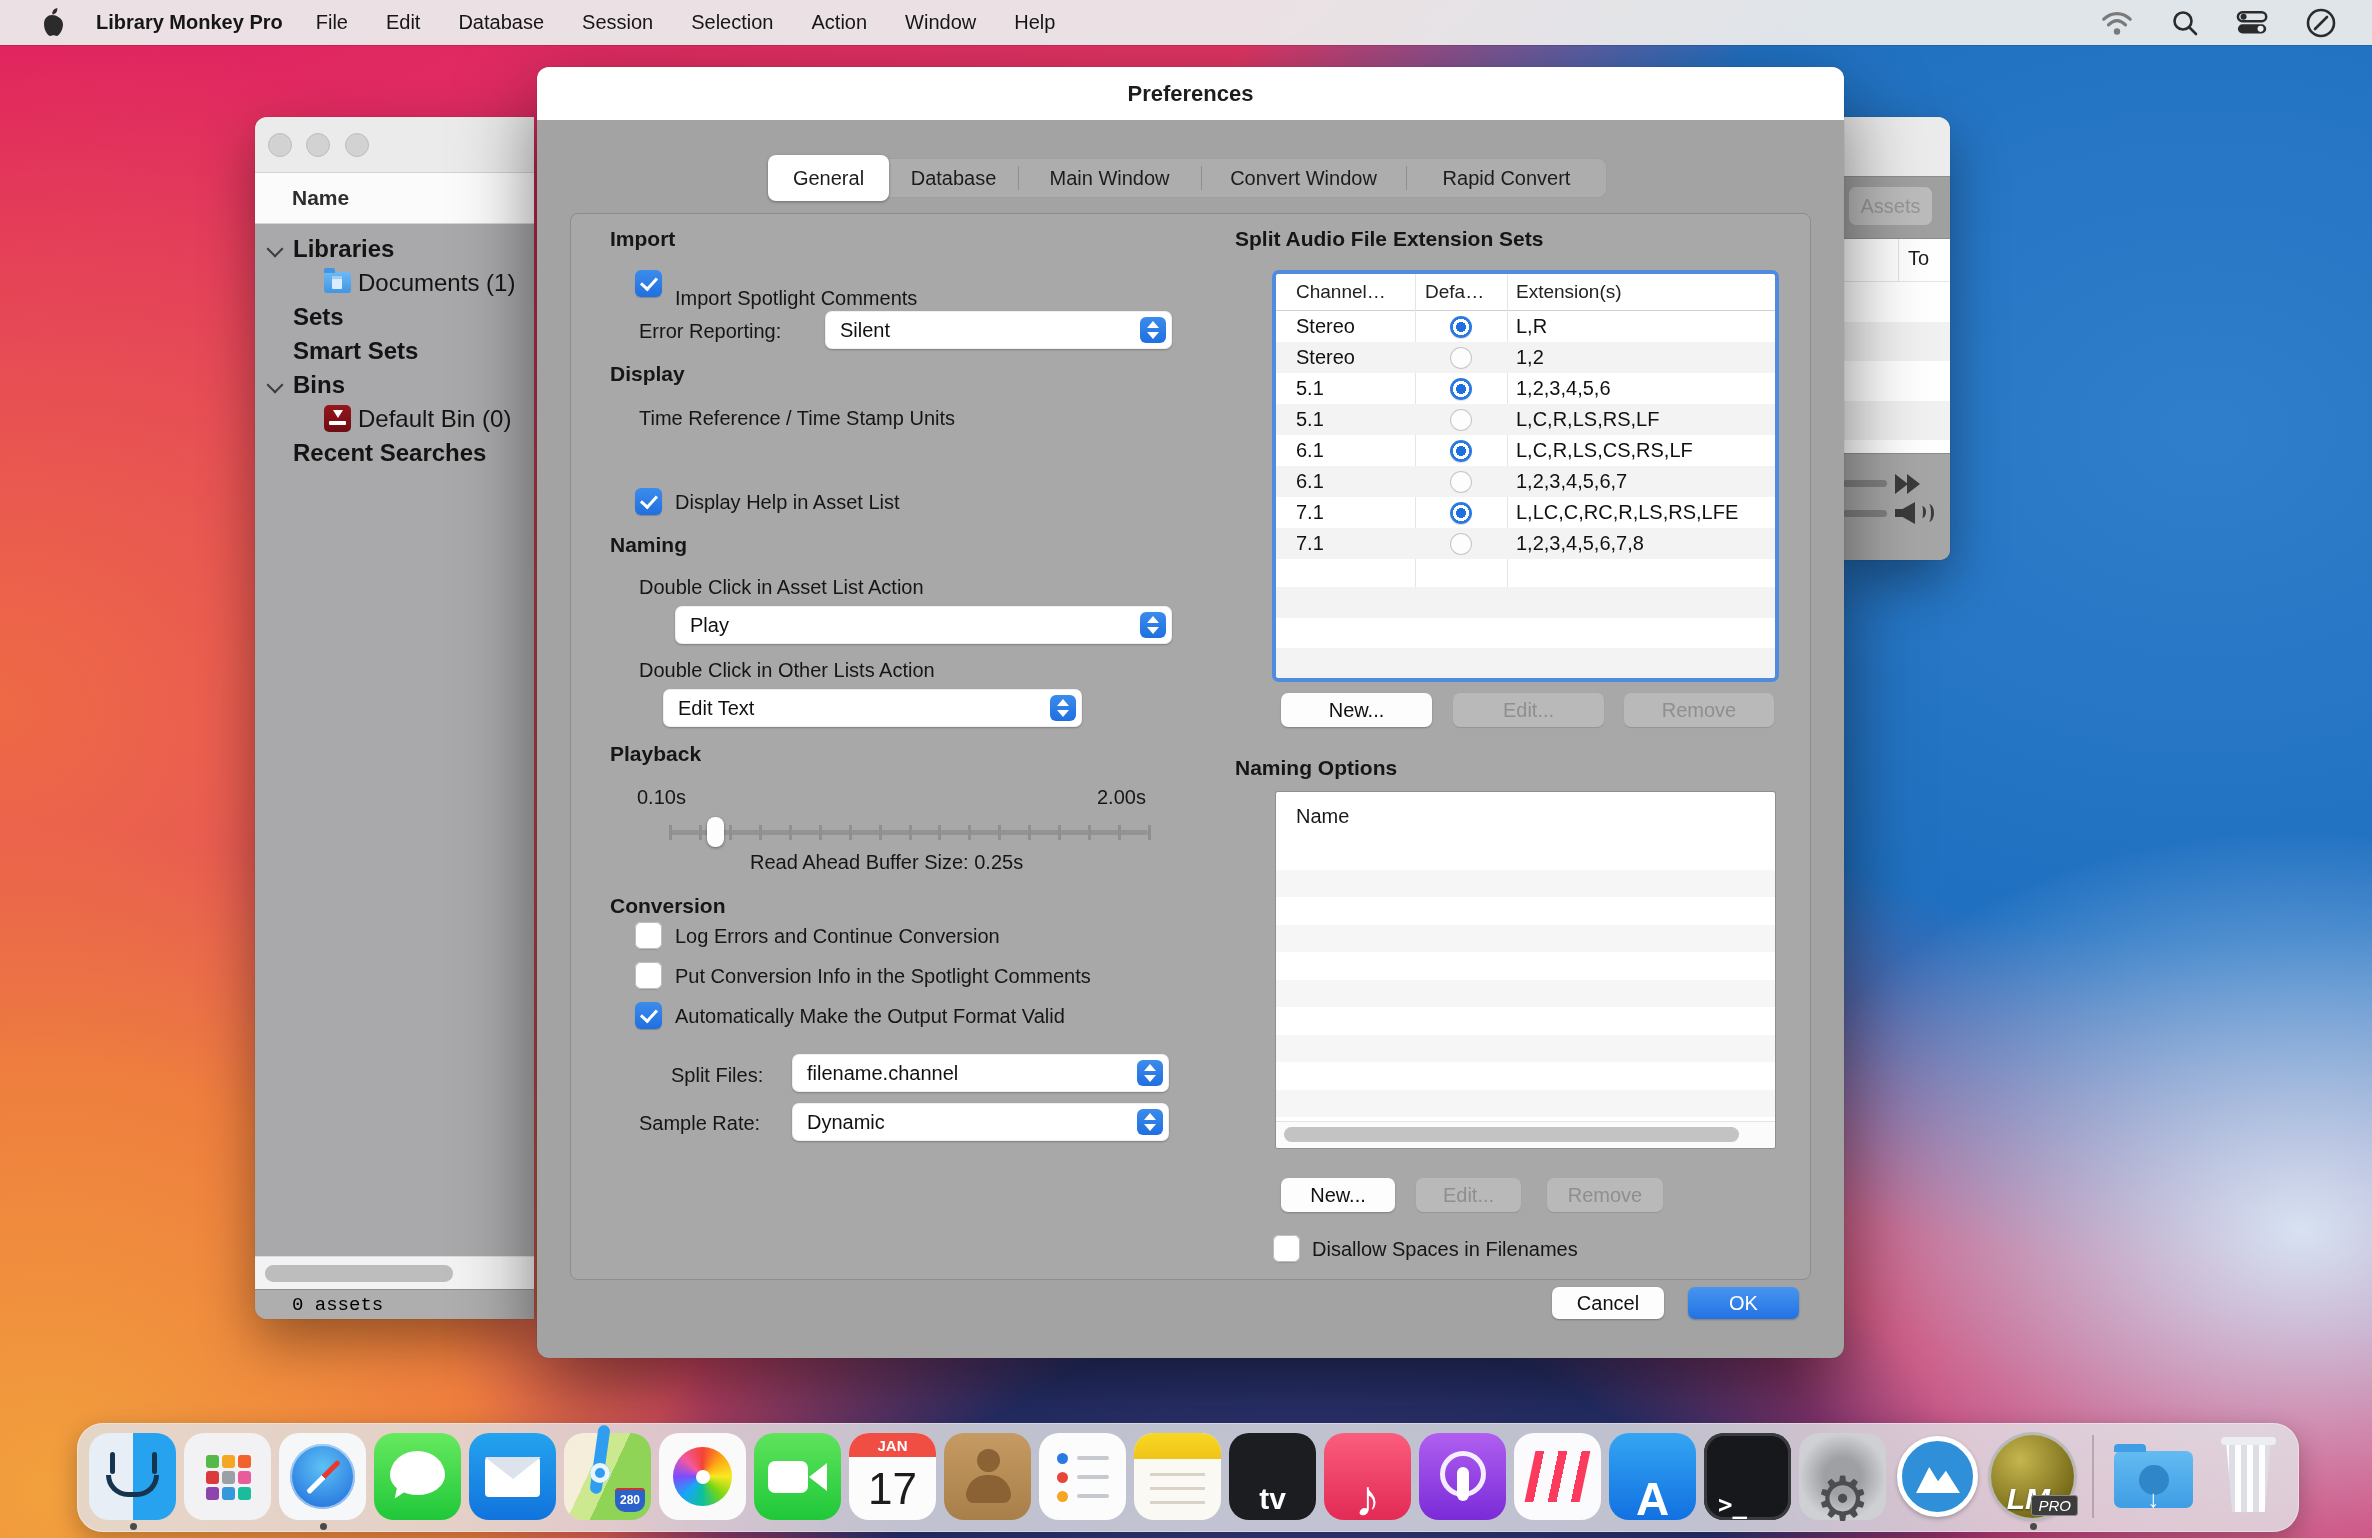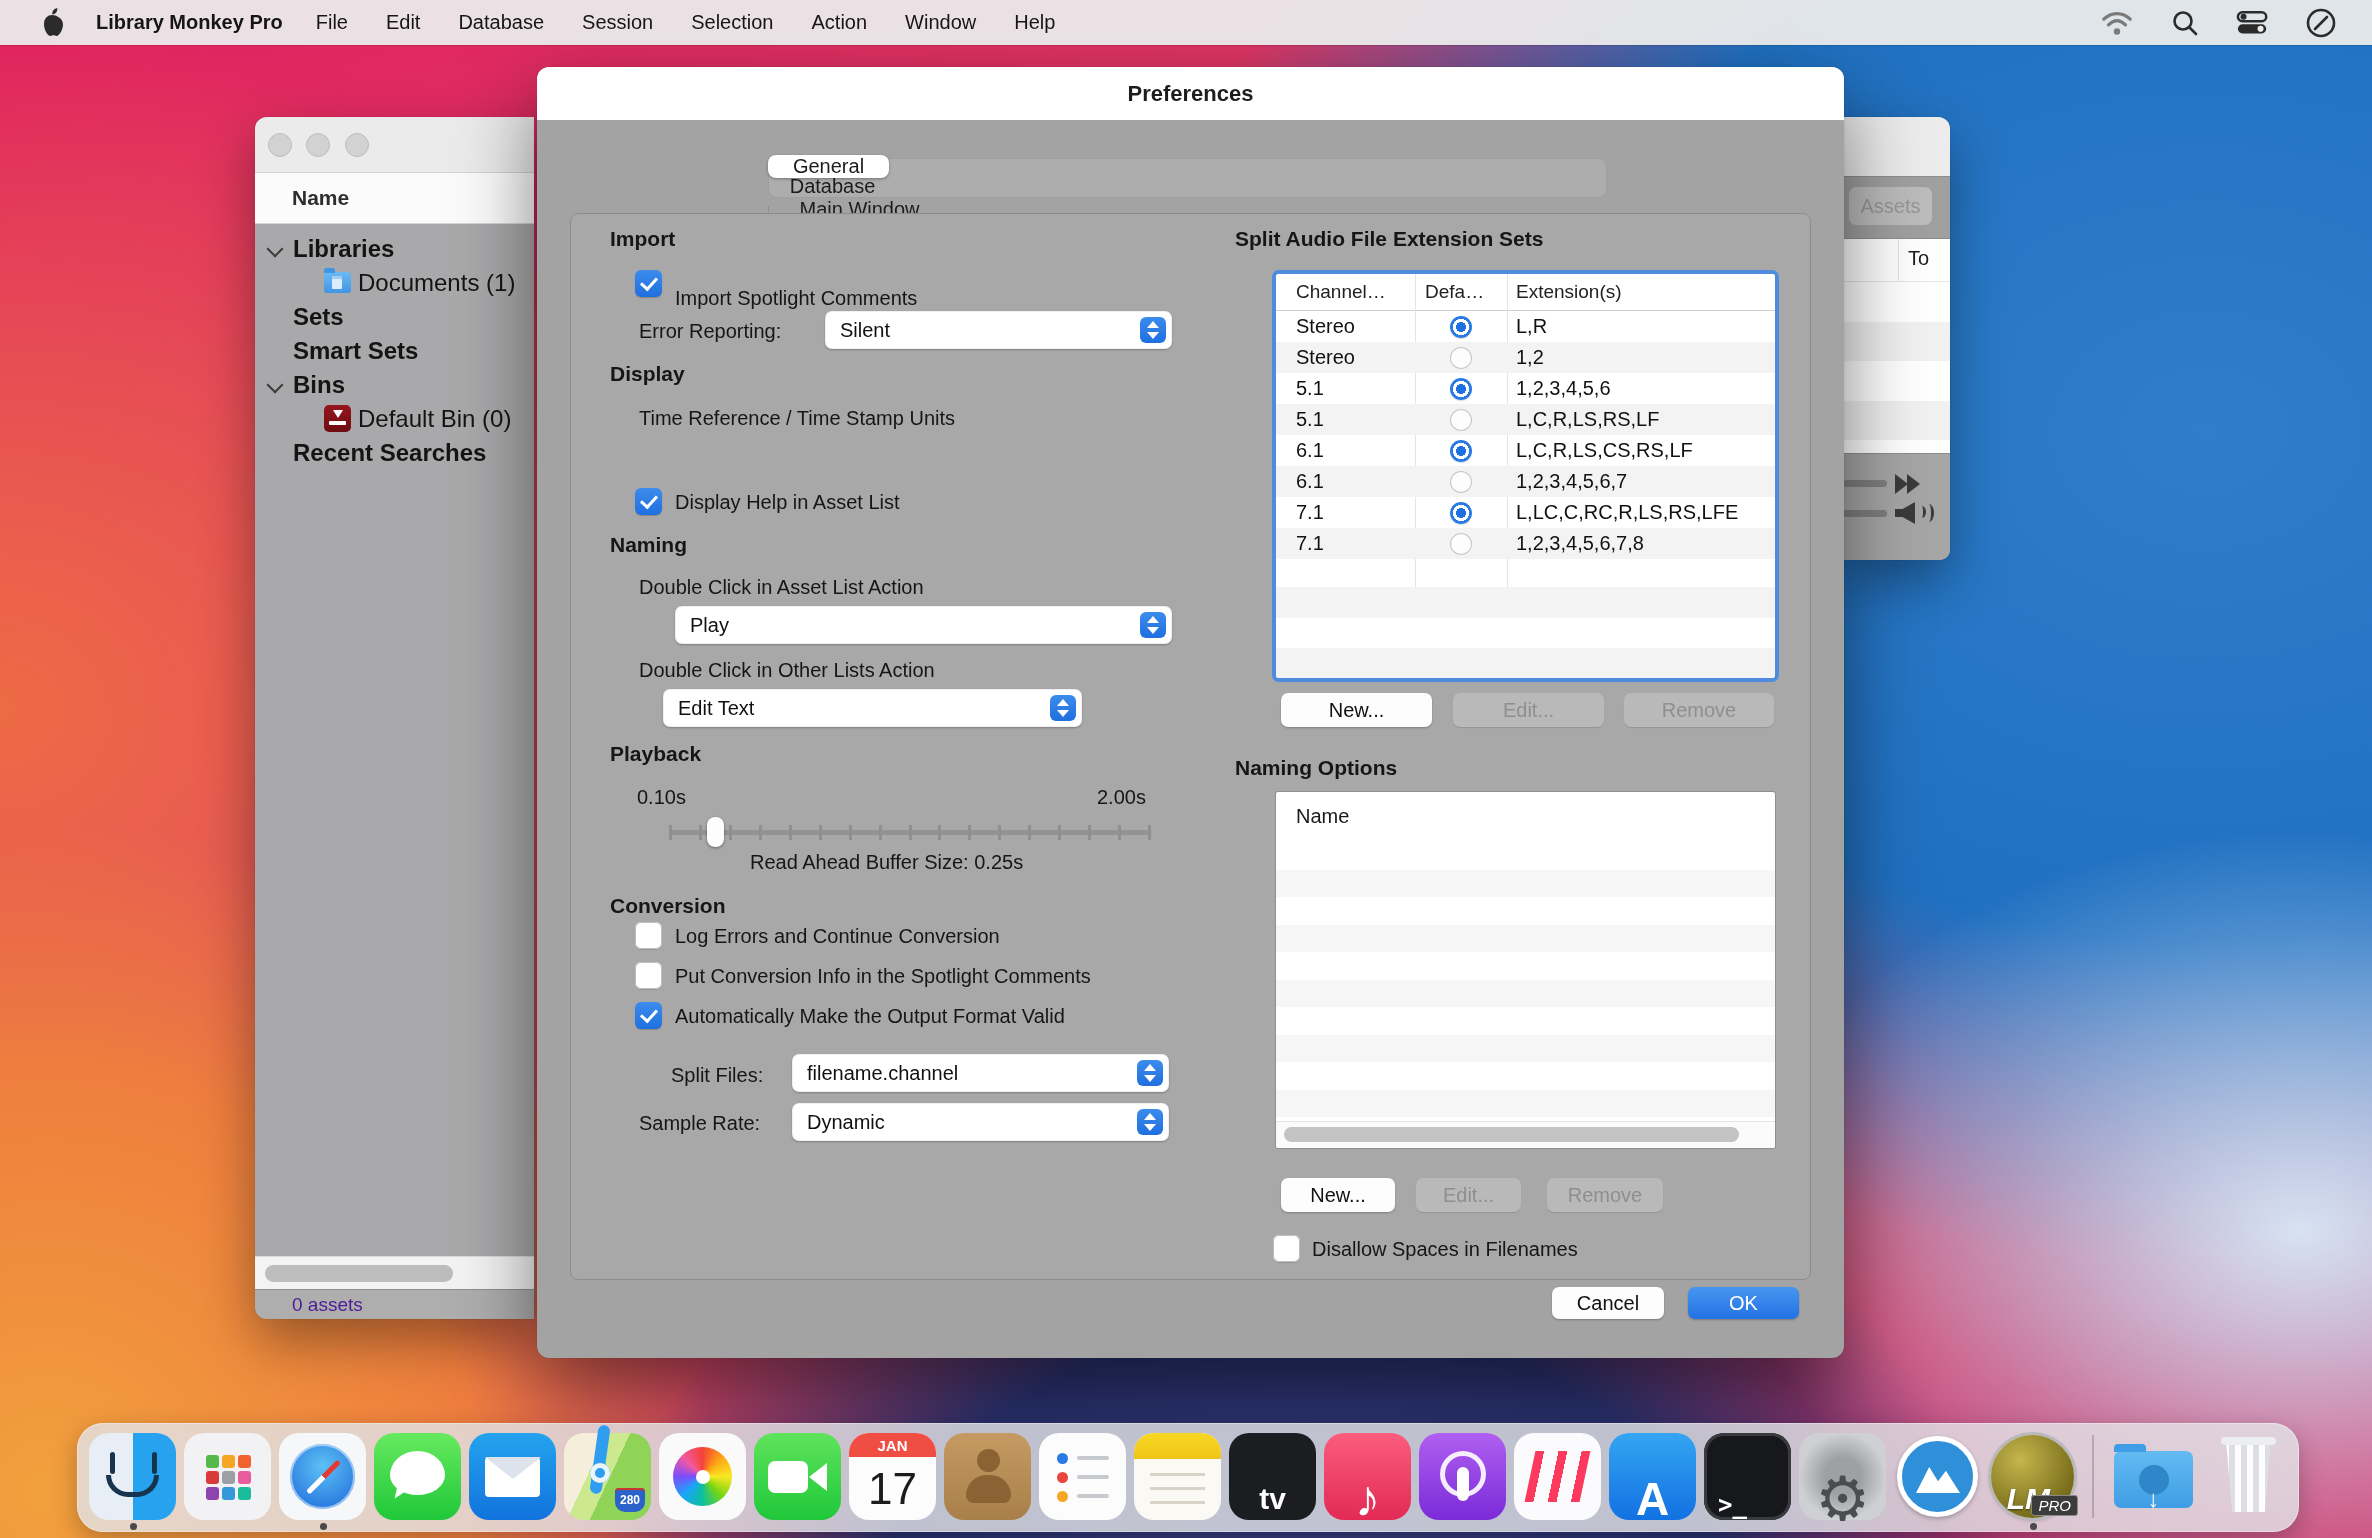--- a/index.html
+++ b/index.html
@@ -59,21 +59,21 @@
   .ico-folder{background:linear-gradient(#6db9f2,#4096e4);border-radius:3px;}
   .ico-folder::before{content:"";position:absolute;left:0;top:-4px;width:11px;height:5px;background:#4096e4;border-radius:2px 2px 0 0;}
   .ico-folder::after{content:"";position:absolute;left:8px;top:4px;width:10px;height:13px;background:#d9edfc;border-radius:1px;box-shadow:inset 0 3px 0 #9fcdf3;}
   .ico-bin{top:3px;width:27px;height:27px;background:linear-gradient(#96151c,#6d0d12);border-radius:5px;}
   .ico-bin::before{content:"";position:absolute;left:9px;top:5px;width:0;height:0;
     border-left:5px solid transparent;border-right:5px solid transparent;border-top:8px solid #fff;}
   .ico-bin::after{content:"";position:absolute;left:5px;top:16px;width:17px;height:4px;background:#fff;border-radius:1px;}
   .lib-hscroll{left:0;top:1139px;right:0;height:34px;background:#f3f3f3;border-top:1px solid #dcdcdc;}
   .lib-hscroll .thumb{position:absolute;left:10px;top:8px;width:188px;height:17px;background:#bdbdbd;border-radius:9px;}
   .lib-status{left:0;top:1172px;right:0;height:30px;background:#aeaeae;border-top:1px solid #8f8f8f;border-radius:0 0 0 12px;
-    display:flex;align-items:center;padding-left:37px;font-size:19px;color:#4c1d95;box-sizing:border-box;}
+    display:flex;align-items:center;padding-left:37px;font-size:19px;color:#000000;box-sizing:border-box;font-family:Liberation Mono, monospace;}
 
   
   .assets-win{left:1843px;top:117px;width:107px;height:443px;border-radius:0 12px 10px 0;background:#a6a6a6;z-index:5;}
   .assets-titlebar{left:0;top:0;right:0;height:59px;background:#ececec;border-radius:0 12px 0 0;}
   .assets-toolbar{left:0;top:59px;right:0;height:61px;background:#a0a0a0;border-top:1px solid #8e8e8e;border-bottom:1px solid #8e8e8e;}
   .assets-btn{position:absolute;left:6px;top:10px;width:83px;height:38px;background:#bcbcbc;border-radius:7px;
     color:#969696;font-size:20px;display:flex;align-items:center;justify-content:center;}
   .assets-table{left:0;top:122px;right:0;height:214px;background:#fff;}
   .assets-colline{position:absolute;left:55px;top:0;bottom:0;width:1px;background:#e2e2e2;}
   .assets-colhdr{position:absolute;left:65px;top:8px;font-size:20px;color:#1c1c1c;}
@@ -92,21 +92,21 @@
   .vol-w1{left:75px;top:52px;width:5px;height:12px;}
   .vol-w2{left:81px;top:50px;width:7px;height:18px;}
 
   
   .dialog{left:537px;top:67px;width:1307px;height:1291px;border-radius:12px;background:#a3a3a3;z-index:10;
     box-shadow:0 30px 79px rgba(0,0,0,.5),0 0 1px rgba(0,0,0,.4);}
   .dlg-titlebar{left:0;top:0;right:0;height:53px;background:#fff;border-radius:12px 12px 0 0;
     display:flex;align-items:center;justify-content:center;font-size:22px;font-weight:bold;color:#1d1d1d;}
   
   .tabs{left:231px;top:91px;width:839px;height:40px;background:#adadad;border-radius:9px;display:flex;align-items:stretch;
-    box-shadow:inset 0 0 0 1px rgba(0,0,0,.08);flex-direction:column;}
+    box-shadow:inset 0 0 0 1px rgba(0,0,0,.08);}
   .seg{flex:0 0 auto;display:flex;align-items:center;justify-content:center;font-size:20px;color:#1c1c1c;position:relative;}
   .seg + .seg::before{content:"";position:absolute;left:0;top:8px;bottom:8px;width:1px;background:#8f8f8f;}
   .seg.selected{background:#fff;border-radius:8px;box-shadow:0 1px 3px rgba(0,0,0,.35);margin:-3px 0;z-index:1;}
   .seg.selected::before, .seg.selected + .seg::before{display:none;}
   
   .groupbox{left:33px;top:146px;width:1241px;height:1067px;background:#a8a8a8;border:1px solid #8d8d8d;border-radius:8px;box-sizing:border-box;}
 
   .hdr{position:absolute;font-size:21px;font-weight:bold;color:#161616;}
   .lbl{position:absolute;font-size:20px;color:#161616;white-space:nowrap;}
 

